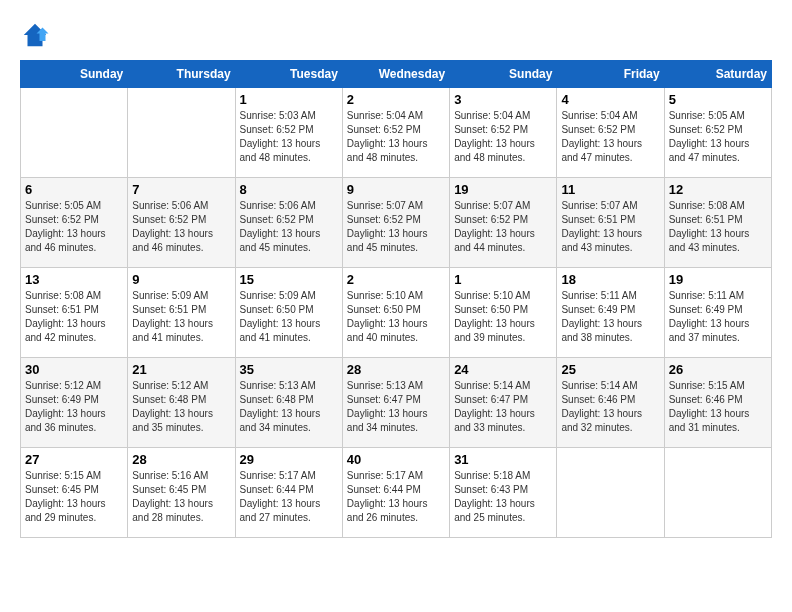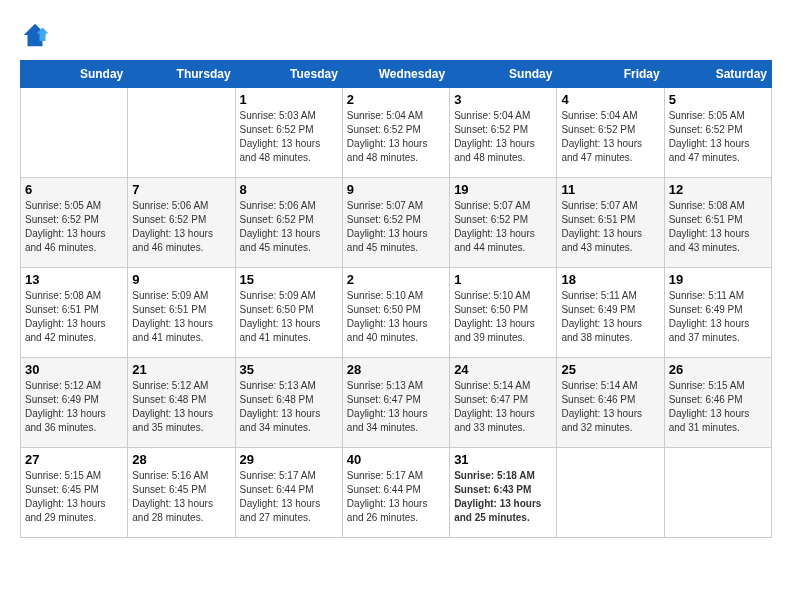--- a/index.html
+++ b/index.html
@@ -314,21 +314,21 @@
 Daylight: 13 hours and 27 minutes.</div>
         </td>
         <td>
           <span class="day-number">40</span>
           <div class="day-info" style="white-space: pre-line;">Sunrise: 5:17 AM
 Sunset: 6:44 PM
 Daylight: 13 hours and 26 minutes.</div>
         </td>
         <td>
           <span class="day-number">31</span>
-          <div class="day-info" style="white-space: pre-line; font-weight: bold;">Sunrise: 5:18 AM
+          <div class="day-info" style="white-space: pre-line;">Sunrise: 5:18 AM
 Sunset: 6:43 PM
 Daylight: 13 hours and 25 minutes.</div>
         </td>
         <td class="empty-cell"></td>
         <td class="empty-cell"></td>
       </tr>
     </tbody>
 </table>
 
 </body></html>

